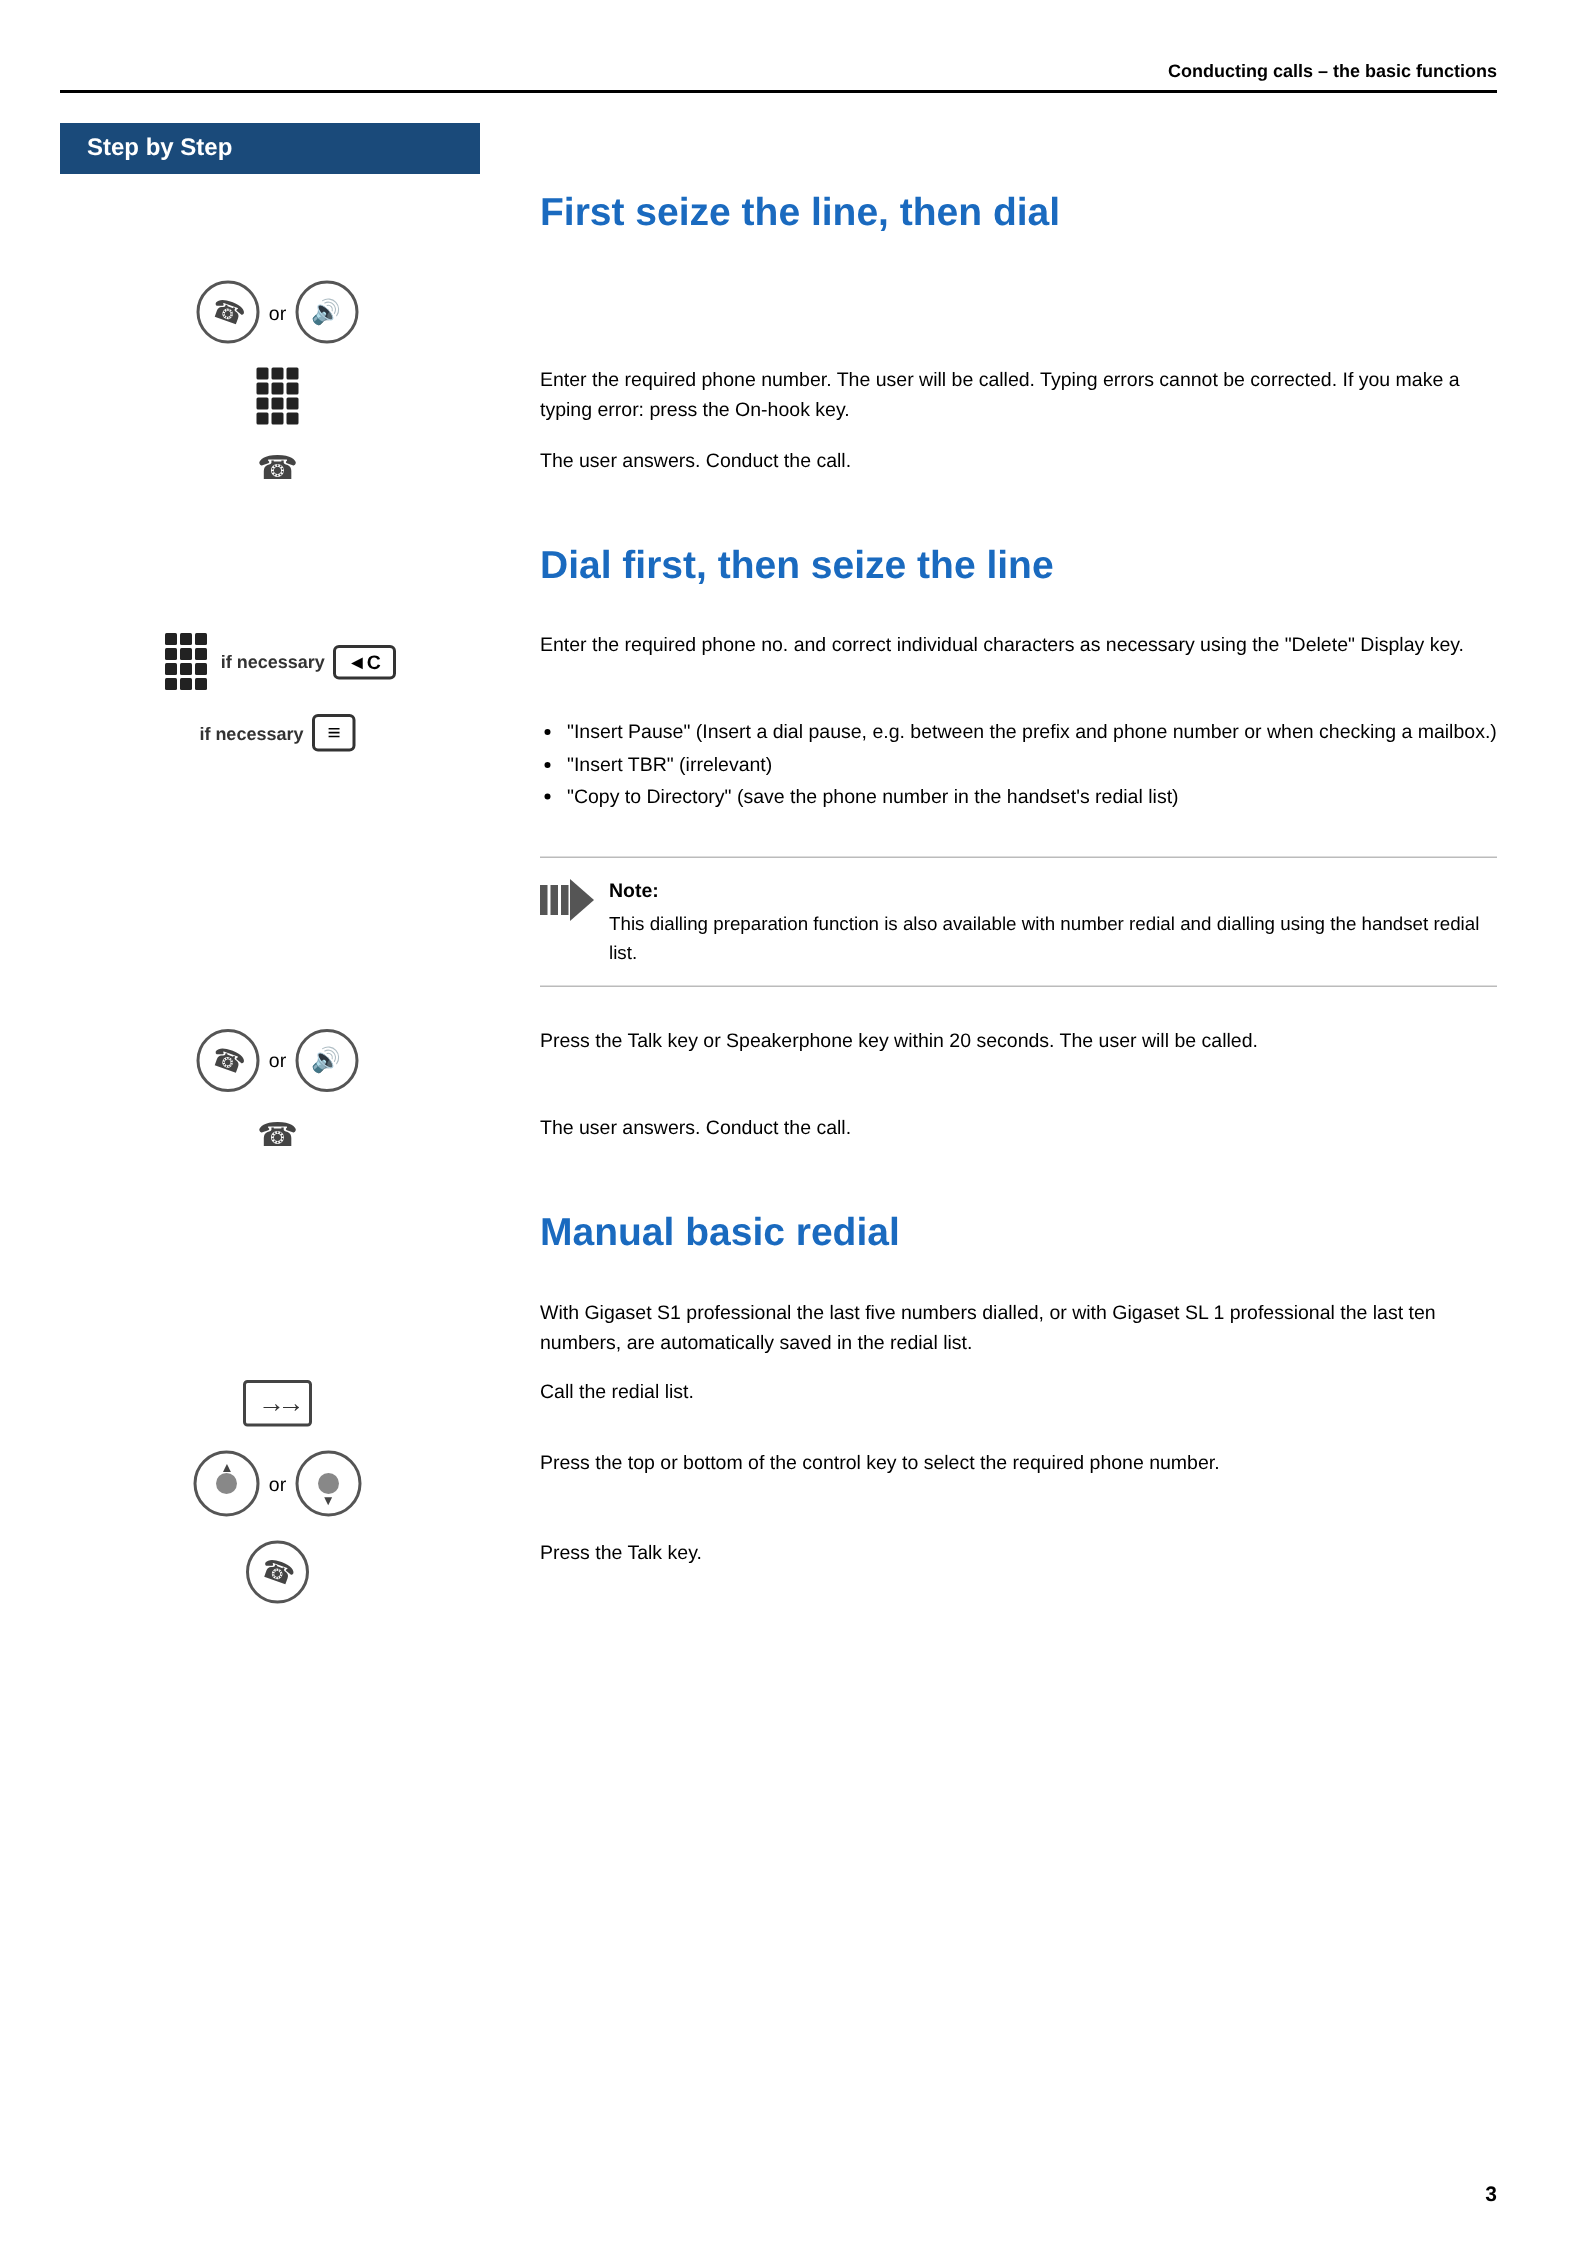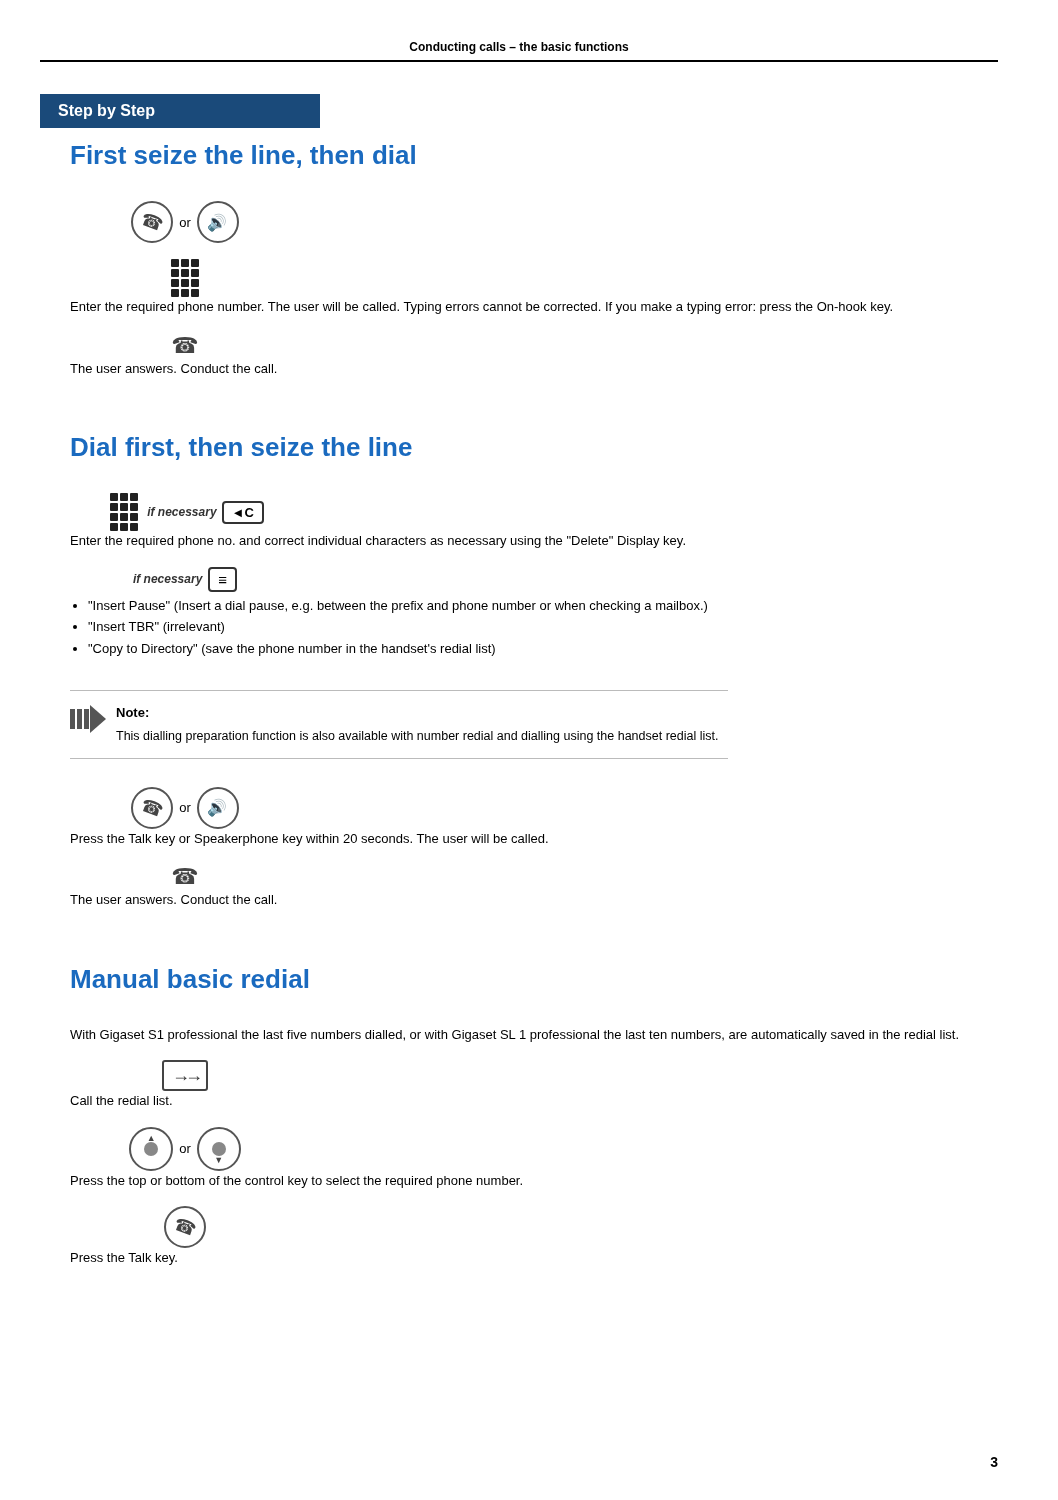--- a/index.html
+++ b/index.html
@@ -15,66 +15,65 @@
 
     .page {
       width: 1058px;
       min-height: 1500px;
       padding: 40px 60px 60px 40px;
       position: relative;
     }
 
     
     .page-header {
-      text-align: center;
+      text-align: right;
       font-size: 12px;
       font-weight: bold;
       border-bottom: 2px solid #000;
       padding-bottom: 6px;
-      margin-bottom: 32px;
+      margin-bottom: 20px;
     }
 
     
     .step-banner {
       background-color: #1a4a7a;
       color: #fff;
       font-weight: bold;
       font-size: 16px;
       padding: 8px 18px;
       display: inline-block;
       margin-bottom: 0;
       width: 280px;
     }
 
     
     .section-title {
       font-size: 26px;
       font-weight: bold;
       color: #1a6abf;
-      margin-top: 28px;
+      margin-top: 12px;
       margin-bottom: 14px;
       line-height: 1.2;
     }
 
     .section-title.first {
       margin-top: 0;
     }
 
     .or-text {
       font-size: 13px;
       font-weight: normal;
     }
 
     
     .if-nec-label {
       font-size: 12px;
       font-weight: bold;
       color: #333;
       white-space: nowrap;
-      font-style: italic;
     }
 
     
     .note-box {
       border-top: 1px solid #bbb;
       border-bottom: 1px solid #bbb;
       padding: 12px 10px 12px 0;
       margin: 12px 0;
       display: flex;
       align-items: flex-start;
@@ -118,21 +117,21 @@
       position: absolute;
       bottom: 30px;
       right: 60px;
       font-size: 14px;
       font-weight: bold;
     }
 
     
     .row {
       display: flex;
-      flex-direction: column;
+      flex-direction: row;
       align-items: flex-start;
       margin-bottom: 14px;
     }
     .row-icon {
       width: 290px;
       min-width: 290px;
       display: flex;
       align-items: center;
       justify-content: center;
       padding-top: 2px;

